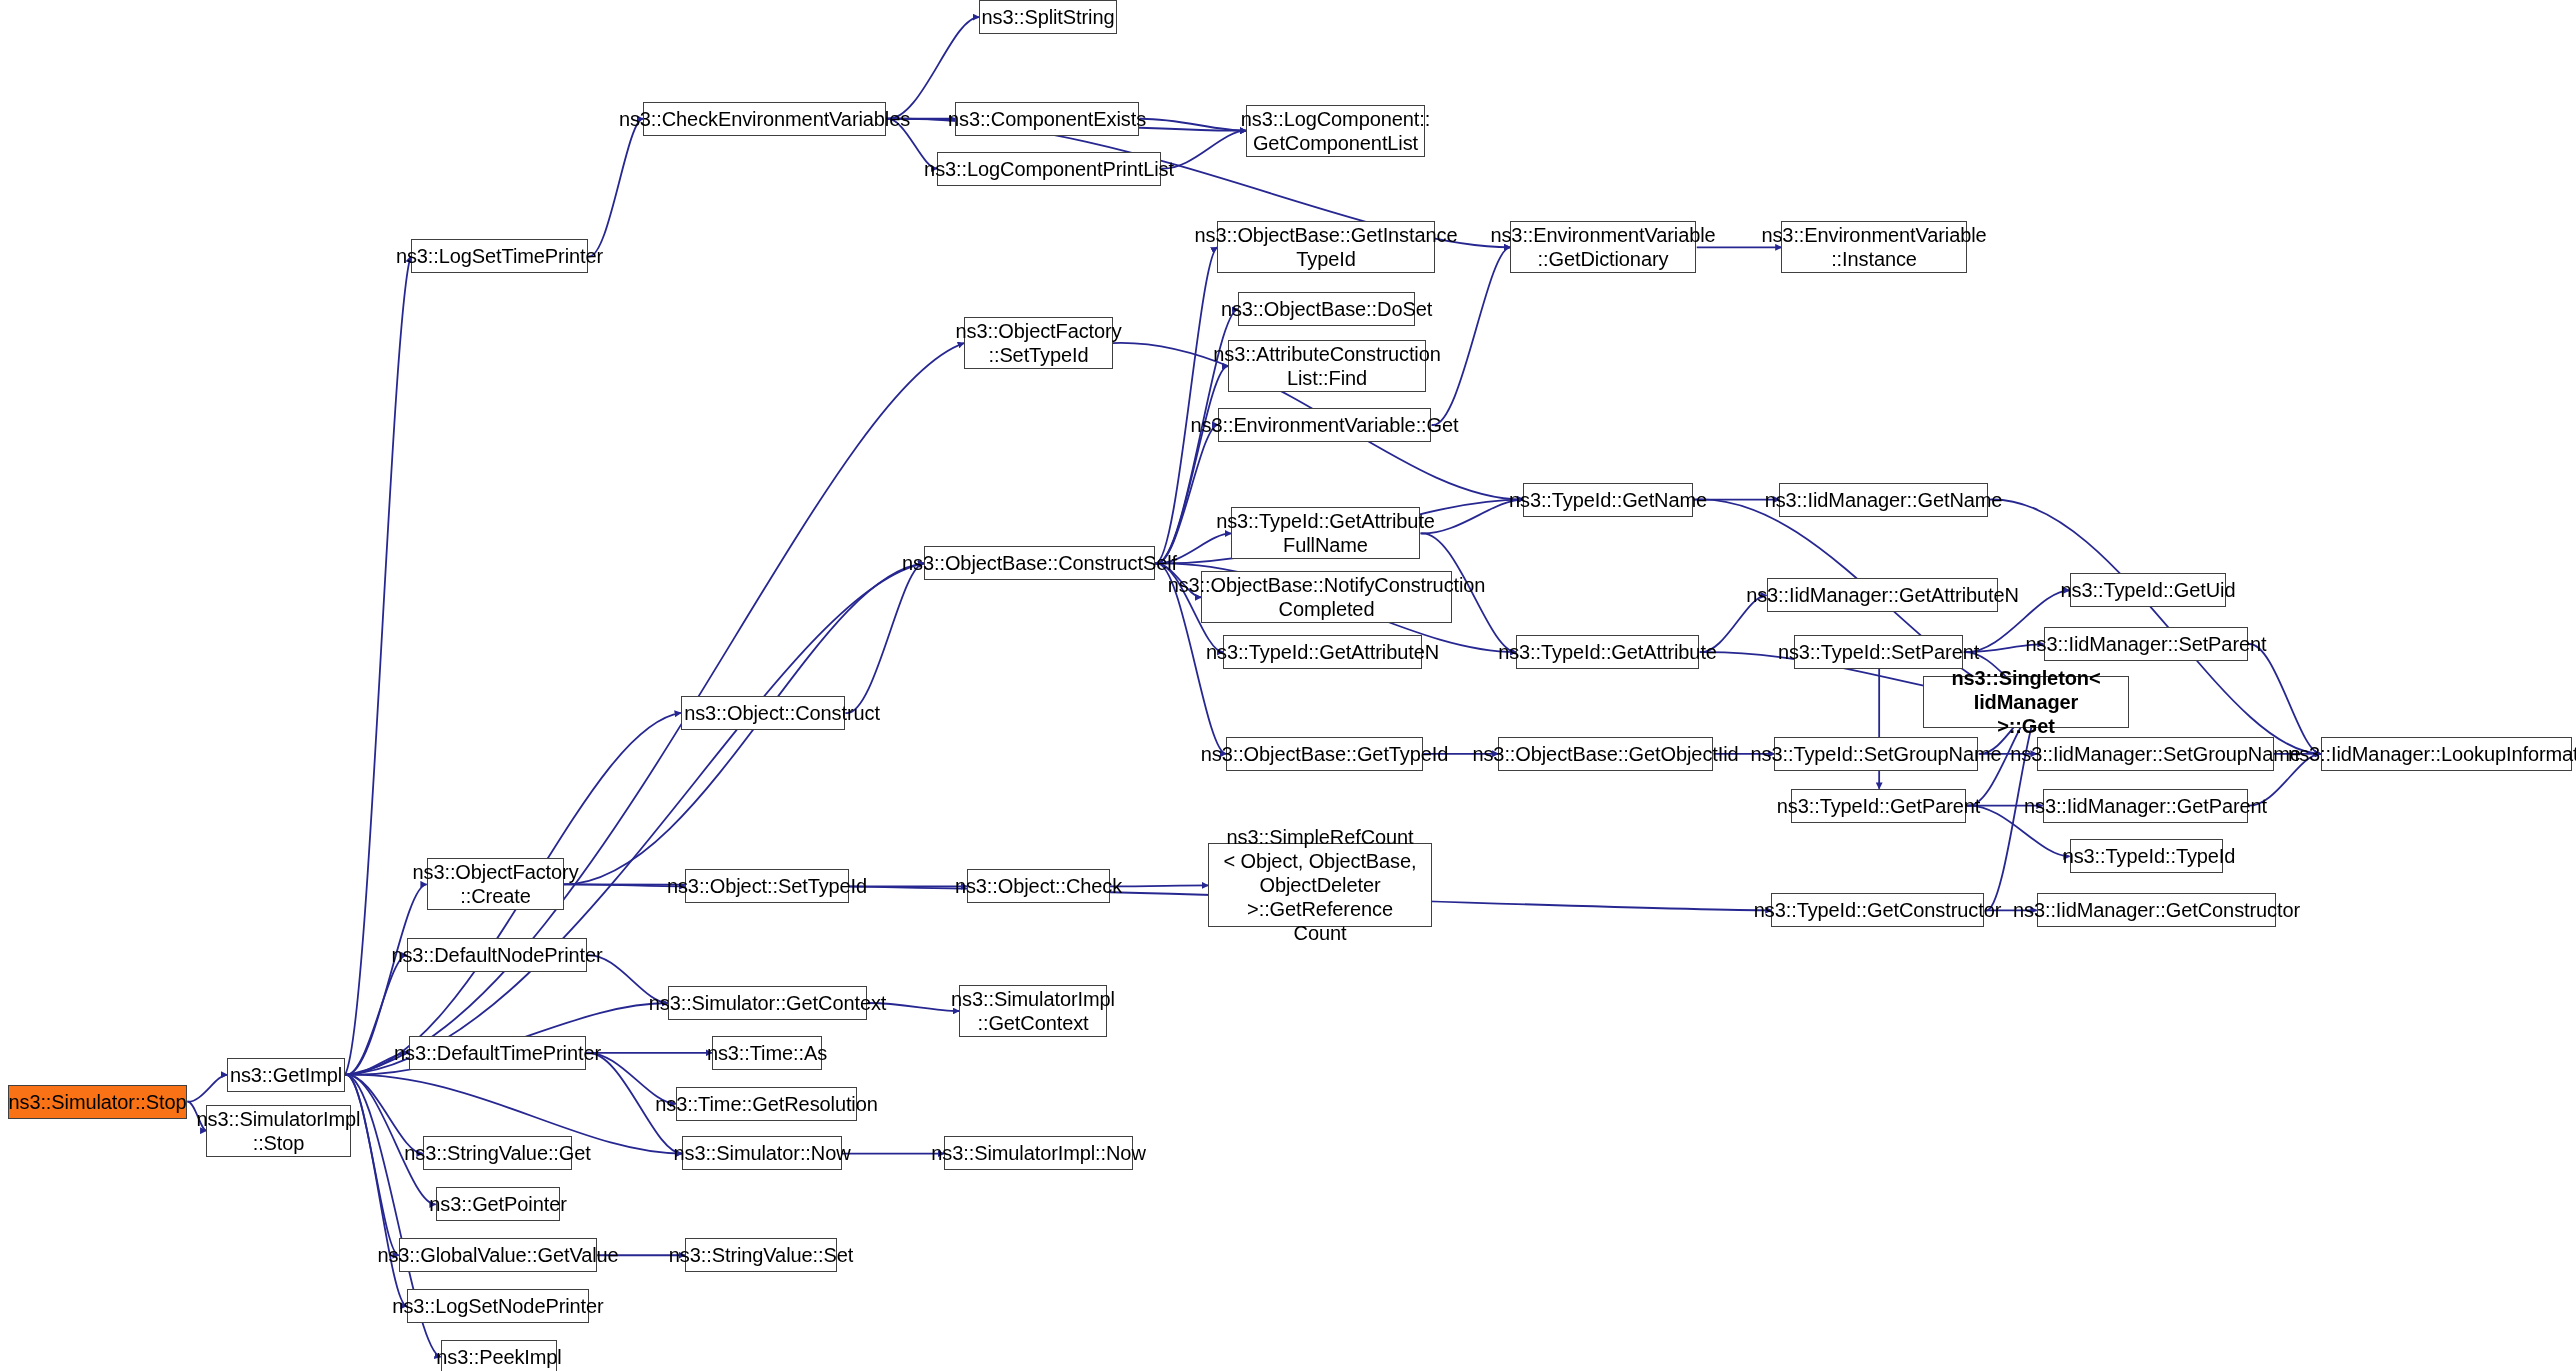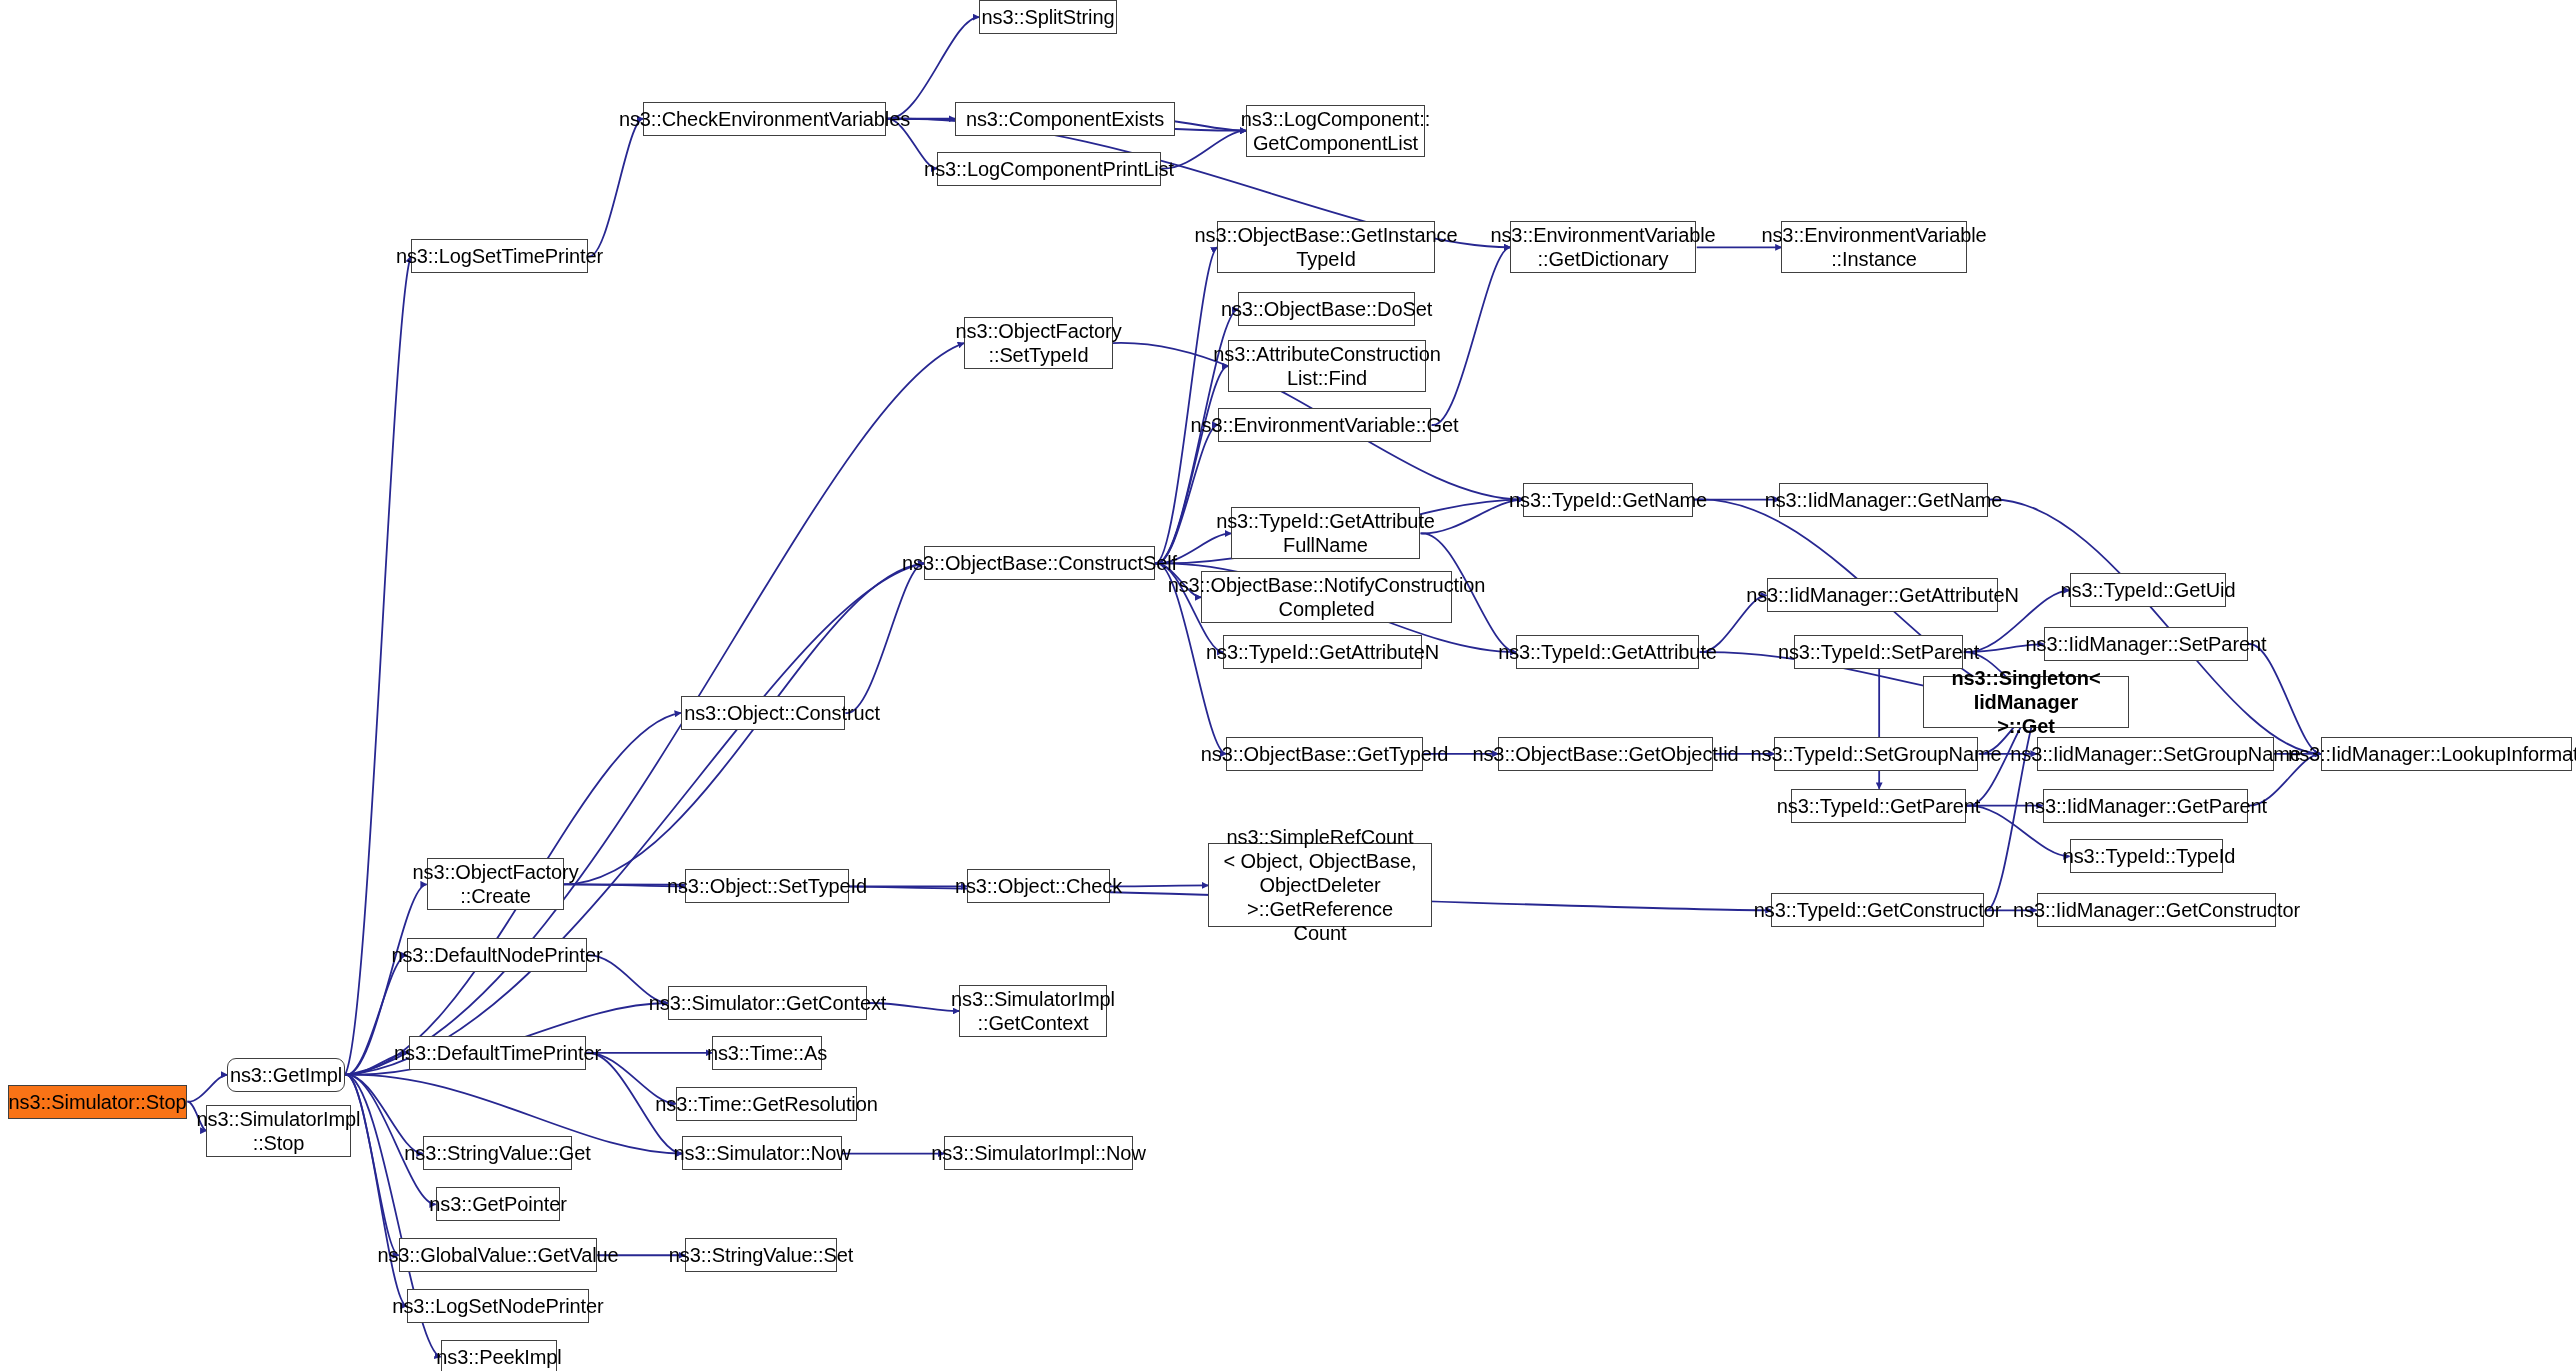--- a/index.html
+++ b/index.html
@@ -123,26 +123,26 @@
       <path d="M870,1006 C904.96,1005.68 934.4,1014 962,1014" fill="none" stroke="#272791" stroke-width="1.8" marker-end="url(#ah)"></path>
       <path d="M588,1056 C635.88,1056 676.2,1056 714,1056" fill="none" stroke="#272791" stroke-width="1.8" marker-end="url(#ah)"></path>
       <path d="M588,1056 C622.2,1053.96 651,1107 678,1107" fill="none" stroke="#272791" stroke-width="1.8" marker-end="url(#ah)"></path>
       <path d="M588,1056 C624.48,1051.96 655.2,1157 684,1157" fill="none" stroke="#272791" stroke-width="1.8" marker-end="url(#ah)"></path>
       <path d="M844,1157 C883.14,1157 916.1,1157 947,1157" fill="none" stroke="#272791" stroke-width="1.8" marker-end="url(#ah)"></path>
       <path d="M599,1259 C632.44,1259 660.6,1259 687,1259" fill="none" stroke="#272791" stroke-width="1.8" marker-end="url(#ah)"></path>
       <path d="M1885,671 C1885,666.2 1885,791 1885,791" fill="none" stroke="#272791" stroke-width="1.8" marker-end="url(#ah)"></path>
     </svg>
   <div id="nodes">
       <div class="node root" style="left: 8px; top: 1085px; width: 179px; height: 34px;">ns3::Simulator::Stop</div>
-      <div class="node" style="left: 227px; top: 1058px; width: 118px; height: 34px; border-radius: 9px;">ns3::GetImpl</div>
+      <div class="node" style="left: 227px; top: 1058px; width: 118px; height: 34px;">ns3::GetImpl</div>
       <div class="node" style="left: 206px; top: 1105px; width: 145px; height: 52px;">ns3::SimulatorImpl
 ::Stop</div>
       <div class="node" style="left: 643px; top: 102px; width: 243px; height: 34px;">ns3::CheckEnvironmentVariables</div>
       <div class="node" style="left: 979px; top: 0px; width: 138px; height: 34px;">ns3::SplitString</div>
-      <div class="node" style="left: 955px; top: 102px; width: 220px; height: 34px;">ns3::ComponentExists</div>
+      <div class="node" style="left: 955px; top: 102px; width: 184px; height: 34px;">ns3::ComponentExists</div>
       <div class="node" style="left: 937px; top: 152px; width: 224px; height: 34px;">ns3::LogComponentPrintList</div>
       <div class="node" style="left: 1246px; top: 105px; width: 179px; height: 52px;">ns3::LogComponent::
 GetComponentList</div>
       <div class="node" style="left: 1510px; top: 221px; width: 186px; height: 52px;">ns3::EnvironmentVariable
 ::GetDictionary</div>
       <div class="node" style="left: 1781px; top: 221px; width: 186px; height: 52px;">ns3::EnvironmentVariable
 ::Instance</div>
       <div class="node" style="left: 411px; top: 239px; width: 177px; height: 34px;">ns3::LogSetTimePrinter</div>
       <div class="node" style="left: 964px; top: 317px; width: 149px; height: 52px;">ns3::ObjectFactory
 ::SetTypeId</div>

